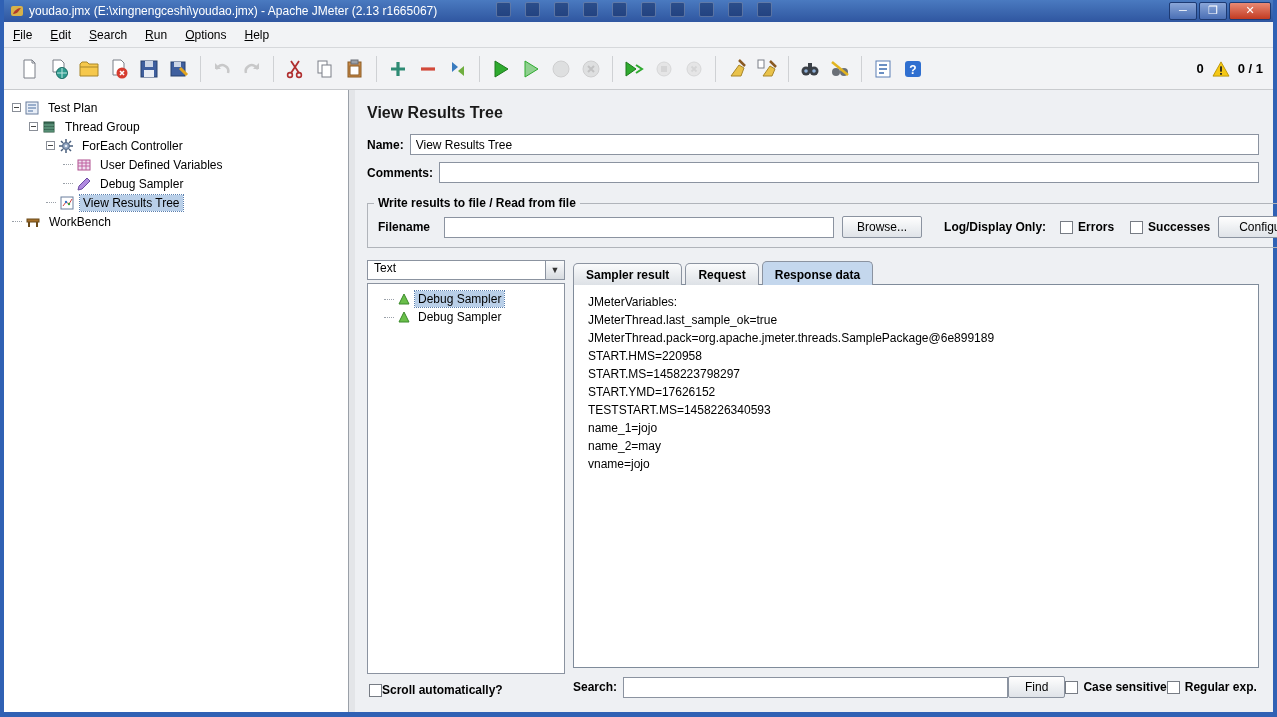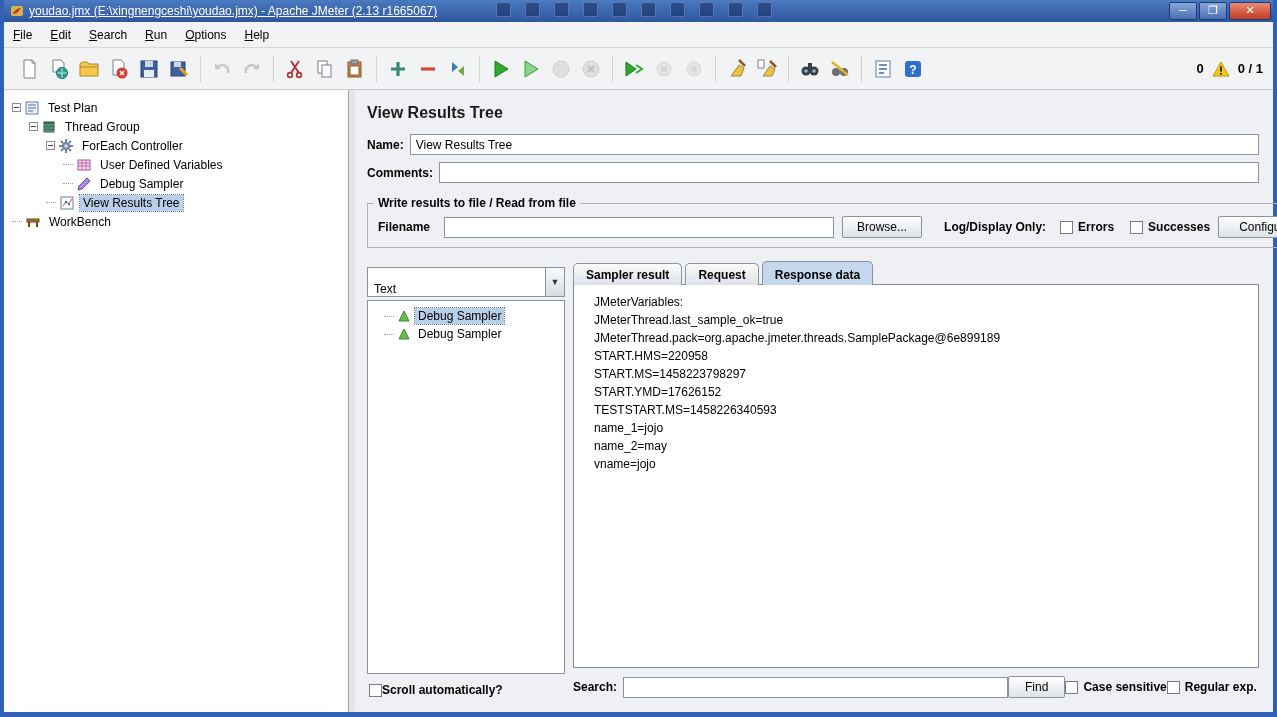--- a/index.html
+++ b/index.html
@@ -7,21 +7,21 @@
   body { font-family:"Liberation Sans", sans-serif; font-size:12px; background:#555; }
 
   .window { width:1277px; height:717px; display:flex; flex-direction:column;
             border-left:4px solid #3061b4; border-right:4px solid #3061b4; border-bottom:5px solid #3061b4;
             background:#eef0f3; }
 
   
   .titlebar { height:22px; background:linear-gradient(#4a7ac0,#2f56a0); display:flex; align-items:center;
               color:#fff; padding:0 2px 0 6px; position:relative; flex:0 0 auto; }
   .titlebar .app-icon { width:14px; height:14px; margin-right:5px; flex:0 0 auto; }
-  .title-text { font-size:12px; white-space:nowrap;text-decoration:underline; }
+  .title-text { font-size:12px; white-space:nowrap; }
   .overlay-toolbar { position:absolute; left:492px; top:2px; display:flex; gap:14px; }
   .ov-btn { width:15px; height:15px; background:rgba(10,30,80,.45); border:1px solid rgba(255,255,255,.25); border-radius:2px; }
   .win-buttons { margin-left:auto; display:flex; gap:2px; }
   .win-btn { width:28px; height:18px; border:1px solid #1d3a73; border-radius:2px;
              background:linear-gradient(#8aa6d8,#4a6fb5); color:#fff; font-size:11px; line-height:15px;
              text-align:center; cursor:default; }
   .win-btn.close { background:linear-gradient(#ea8a74,#c23а22); background:linear-gradient(#ea8a74,#c23b22); width:42px; }
 
   
   .menubar { height:26px; background:#f2f3f5; border-bottom:1px solid #d6d8db; display:flex; align-items:center; flex:0 0 auto; }
@@ -65,38 +65,38 @@
   .btn { background:linear-gradient(#fefefe,#dfe3e8); border:1px solid #8b93a0; border-radius:2px;
          padding:3px 14px; font:12px "Liberation Sans", sans-serif; cursor:default; white-space:nowrap; }
   .cb { width:13px; height:13px; border:1px solid #777c84; background:#fff; display:inline-block; flex:0 0 auto; }
   .cb-group { display:flex; align-items:center; gap:5px; }
   .cb-label { font-weight:bold; white-space:nowrap; }
 
   .lower { flex:1 1 auto; display:flex; gap:8px; min-height:0; margin-top:2px; }
 
   
   .results-left { width:198px; display:flex; flex-direction:column; flex:0 0 auto; min-height:0; }
-  .combo { height:30px; border:1px solid #8b93a0; background:#fff; display:flex; align-items:flex-end;margin-top:7px; }
+  .combo { height:20px; border:1px solid #8b93a0; background:#fff; display:flex; align-items:flex-start; }
   .combo-value { flex:1; padding:0 6px; }
   .combo-arrow { width:19px; height:100%; background:linear-gradient(#fafbfc,#d7dbe0); border-left:1px solid #8b93a0;
                  display:flex; align-items:center; justify-content:center; font-size:9px; color:#333; }
   .sample-tree { flex:1 1 auto; border:1px solid #8b93a0; background:#fff; margin-top:3px; padding:6px 2px; overflow:hidden; }
   .sample-item { display:flex; align-items:center; height:18px; padding-left:14px; white-space:nowrap; cursor:default; }
   .sicon { width:14px; height:14px; margin-right:4px; flex:0 0 auto; }
   .slabel { padding:1px 3px; }
   .sample-item.selected .slabel { background:#b9cfe8; outline:1px dotted #5a7fae; }
   .scroll-row { height:26px; display:flex; align-items:center; padding:6px 2px 0 2px; flex:0 0 auto; }
 
   
   .results-right { flex:1 1 auto; display:flex; flex-direction:column; min-width:0; min-height:0; }
   .tabs { display:flex; align-items:flex-end; height:24px; flex:0 0 auto; }
   .tab { padding:4px 12px 3px; border:1px solid #8b93a0; border-bottom:none; border-radius:5px 5px 0 0;
          background:linear-gradient(#fafbfc,#dde1e6); margin-right:3px; font-weight:bold; cursor:default; position:relative; top:1px; }
   .tab.active { background:#c4d7ed; padding-top:6px; z-index:2; }
-  .response-box { flex:1 1 auto; border:1px solid #7f8b9a; background:#fff; padding:8px 20px; overflow:hidden; min-height:0; }
+  .response-box { flex:1 1 auto; border:1px solid #7f8b9a; background:#fff; padding:8px 14px; overflow:hidden; min-height:0; }
   .resp-line { line-height:18px; white-space:nowrap; color:#000; }
 
   .search-row { height:32px; display:flex; align-items:center; padding-top:6px; flex:0 0 auto; }
   .search-input { width:385px; }
   .find-btn { padding:3px 16px; }
 
   svg { display:block; }
 </style>
 </head>
 <body>

